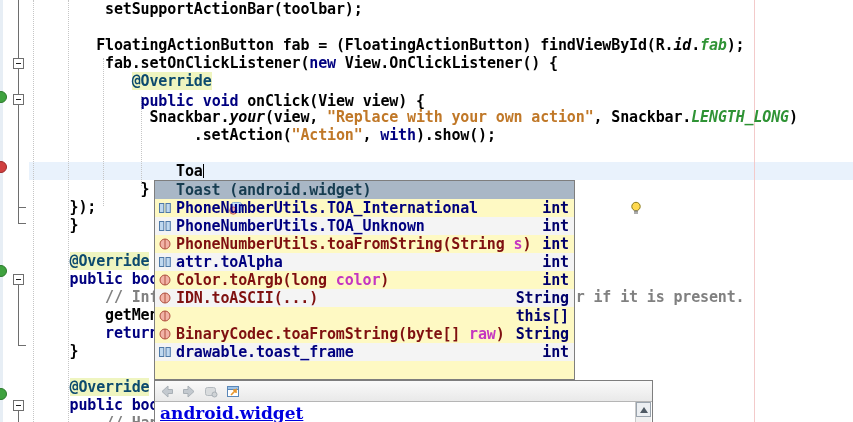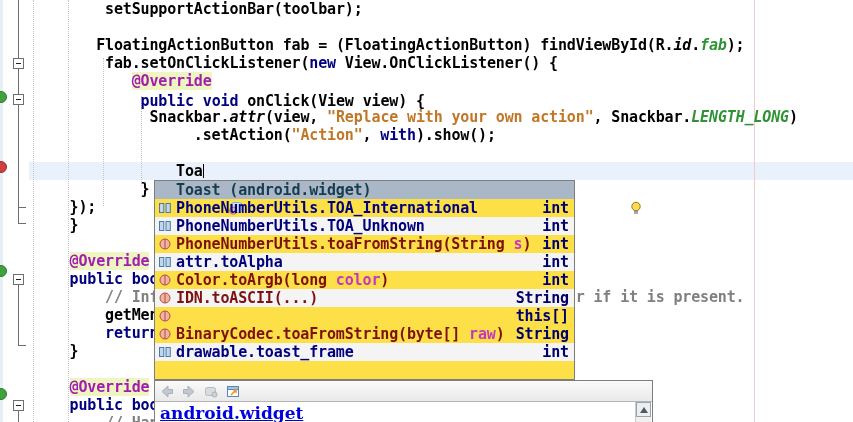--- a/index.html
+++ b/index.html
@@ -19,25 +19,25 @@
   .margin-line{position:absolute;left:754px;top:0;bottom:0;width:1px;background:#f3caca;}
   
   #code{position:absolute;left:0;top:0;width:853px;height:432px;}
   .line{position:absolute;left:34px;height:18px;line-height:18px;white-space:pre;color:#000;}
   .t-plain{color:#000;}
   .t-kw{color:#000080;}
   .t-str{color:#c07828;}
   .t-cmt{color:#808080;font-weight:bold;}
   .t-grn{color:#2f9335;font-style:italic;}
   .t-ita{color:#000;font-style:italic;}
-  .t-ann{color:#a21caf;background:#eff5c0;margin-top:36px;}
+  .t-ann{color:#0c4a6e;background:#eff5c0;margin-top:36px;}
   .t-err{color:#000;text-decoration:underline;text-decoration-style:wavy;text-decoration-color:#ff3020;text-underline-offset:3px;}
   .caret{display:inline-block;width:1px;height:14px;background:#000;vertical-align:-2px;}
   
-  #popup{position:absolute;left:154px;top:180px;width:421px;height:200px;background:#fde047;
+  #popup{position:absolute;left:154px;top:180px;width:421px;height:200px;background:#fef9c3;
          border:1px solid #7e7e7e;box-sizing:border-box;z-index:10;}
   .p-row{display:flex;align-items:center;height:18px;line-height:18px;white-space:pre;padding-left:3px;box-sizing:border-box;}
   .p-row.sel{background:#a9b7c6;color:#163c50;}
   .p-row.alt{background:#f4f4f4;}
   .p-icon{width:14px;height:14px;margin-right:4px;flex:0 0 14px;}
   .p-name{flex:0 0 auto;}
   .p-type{margin-left:auto;padding-right:5px;color:#00006b;}
   .t-fld{color:#00007f;}
   .t-mth{color:#7f1010;}
   .t-prm{color:#c536c1;}
@@ -90,21 +90,21 @@
 
   <div class="margin-line"></div>
 
   <div id="code">
       <div class="line" style="top: 0px;"><span class="t-plain">        setSupportActionBar(toolbar);</span></div>
       <div class="line" style="top: 18px;"></div>
       <div class="line" style="top: 36px;"><span class="t-plain">       FloatingActionButton fab = (FloatingActionButton) findViewById(R.</span><span class="t-ita">id</span><span class="t-plain">.</span><span class="t-grn">fab</span><span class="t-plain">);</span></div>
       <div class="line" style="top: 54px;"><span class="t-plain">        fab.setOnClickListener(</span><span class="t-kw">new</span><span class="t-plain"> View.OnClickListener() {</span></div>
       <div class="line" style="top: 72px;"><span class="t-plain">           </span><span class="t-ann">@Override</span></div>
       <div class="line" style="top: 92px;"><span class="t-plain">            </span><span class="t-kw">public</span><span class="t-plain"> </span><span class="t-kw">void</span><span class="t-plain"> onClick(View view) {</span></div>
-      <div class="line" style="top: 108px;"><span class="t-plain">             Snackbar.</span><span class="t-ita">attr</span><span class="t-plain">(view, </span><span class="t-str">"Replace with your own action"</span><span class="t-plain">, Snackbar.</span><span class="t-grn">LENGTH_LONG</span><span class="t-plain">)</span></div>
+      <div class="line" style="top: 108px;"><span class="t-plain">             Snackbar.</span><span class="t-ita">your</span><span class="t-plain">(view, </span><span class="t-str">"Replace with your own action"</span><span class="t-plain">, Snackbar.</span><span class="t-grn">LENGTH_LONG</span><span class="t-plain">)</span></div>
       <div class="line" style="top: 126px;"><span class="t-plain">                  .setAction(</span><span class="t-str">"Action"</span><span class="t-plain">, </span><span class="t-kw">with</span><span class="t-plain">).show();</span></div>
       <div class="line" style="top: 144px;"></div>
       <div class="line" style="top: 162px;"><span class="t-plain">                </span><span class="t-err">Toa</span><span class="caret"></span></div>
       <div class="line" style="top: 180px;"><span class="t-plain">            }</span></div>
       <div class="line" style="top: 198px;"><span class="t-plain">    });</span></div>
       <div class="line" style="top: 216px;"><span class="t-plain">    }</span></div>
       <div class="line" style="top: 234px;"></div>
       <div class="line" style="top: 252px;"><span class="t-plain">    </span><span class="t-ann">@Override</span></div>
       <div class="line" style="top: 270px;"><span class="t-plain">    </span><span class="t-kw">public</span><span class="t-plain"> </span><span class="t-kw">boolean</span><span class="t-plain"> onCreateOptionsMenu(Menu menu) {</span></div>
       <div class="line" style="top: 288px;"><span class="t-cmt">        // Inflate the menu; this adds items to the action bar if it is present.</span></div>

